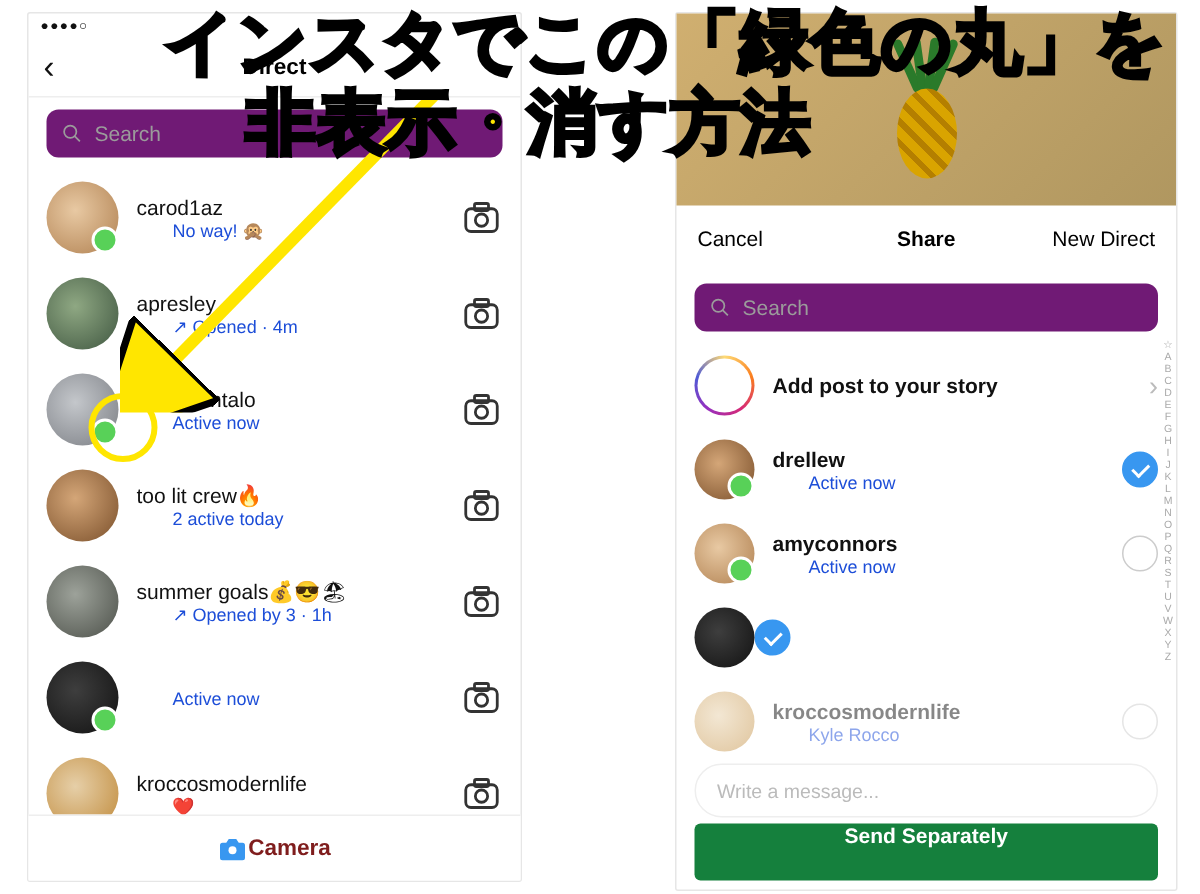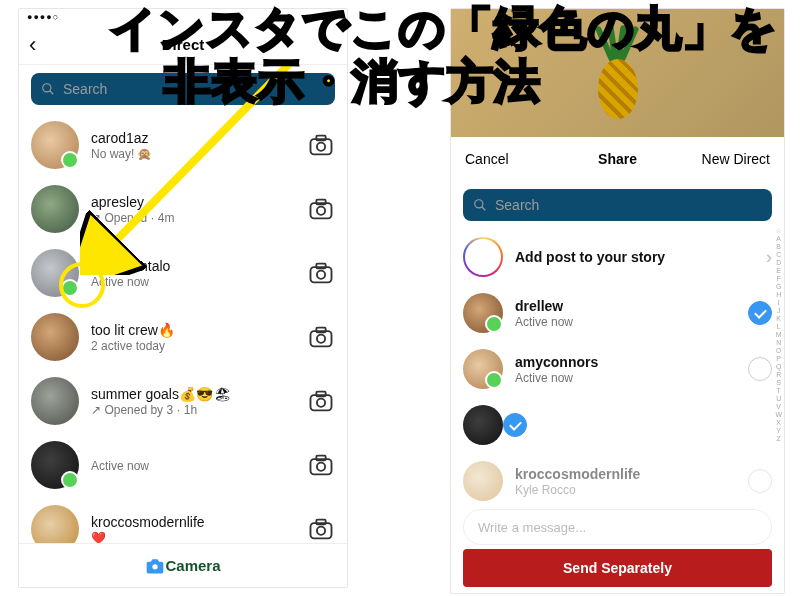--- a/index.html
+++ b/index.html
@@ -8,33 +8,33 @@
   .phone-left { left: 18px; top: 8px; width: 330px; height: 580px; }
   .phone-right { left: 450px; top: 8px; width: 335px; height: 586px; }
 
   
   .status-bar { height: 16px; display:flex; align-items:center; padding:0 8px; font-size:9px; color:#111; }
   .status-bar .dots { letter-spacing:1px; }
   .header { height: 40px; display:flex; align-items:center; justify-content:center; position:relative; border-bottom:1px solid #eee; }
   .header .back { position:absolute; left:10px; font-size:22px; color:#111; }
   .header .title { font-weight:600; font-size:15px; }
 
-  .search-box { margin:8px 12px; height:32px; background:#0c4a6e; border-radius:8px; display:flex; align-items:center; padding:0 10px; color:#9b9b9b; font-size:14px; }
+  .search-box { margin:8px 12px; height:32px; background:#701a75; border-radius:8px; display:flex; align-items:center; padding:0 10px; color:#9b9b9b; font-size:14px; }
   .search-box svg { margin-right:8px; }
 
   
   .row { display:flex; align-items:center; padding:8px 12px; height:64px; position:relative; }
   .avatar { width:48px; height:48px; border-radius:50%; position:relative; flex-shrink:0; }
   .avatar::after { content:''; display:none; position:absolute; right:0; bottom:0; width:14px; height:14px; background:#58D158; border:2px solid #fff; border-radius:50%; }
   .avatar.has-dot::after { display:block; }
   .row .text { margin-left:12px; flex:1; overflow:hidden; }
   .row .name { font-size:14px; color:#111; font-weight:500; }
-  .row .sub  { font-size:12px; color:#737373; margin-top:1px; }
+  .row .sub  { font-size:12px; color:#1d4ed8; margin-top:1px;margin-left:24px; }
   .row .cam  { width:28px; height:28px; color:#444; flex-shrink:0; }
-  .footer-cam { height:44px; display:flex; align-items:center; justify-content:center; color:#14532d; font-size:15px; font-weight:600; gap:0; border-top:1px solid #eee; position:absolute; bottom:0; left:0; right:0; background:#fff; }
+  .footer-cam { height:44px; display:flex; align-items:center; justify-content:center; color:#7f1d1d; font-size:15px; font-weight:600; gap:0; border-top:1px solid #eee; position:absolute; bottom:0; left:0; right:0; background:#fff; }
 
   
   .hero { height:128px; background:linear-gradient(135deg,#d0af70,#b09760); display:flex; align-items:center; justify-content:center; overflow:hidden; }
   .pineapple { width:80px; height:100px; position:relative; }
   .pineapple .body { position:absolute; bottom:4px; left:20px; width:40px; height:60px; background:repeating-linear-gradient(45deg,#d9a400 0 6px,#b47f00 6px 10px); border-radius:20px/30px; }
   .pineapple .leaves { position:absolute; top:0; left:24px; width:32px; height:40px; }
   .pineapple .leaves span { position:absolute; bottom:0; width:6px; height:38px; background:#2a7a2a; border-radius:3px; }
   .pineapple .leaves span:nth-child(1){left:0;transform:rotate(-24deg);}
   .pineapple .leaves span:nth-child(2){left:8px;transform:rotate(-8deg);}
   .pineapple .leaves span:nth-child(3){left:16px;transform:rotate(8deg);}
@@ -43,21 +43,21 @@
   .share-bar { height:44px; display:flex; align-items:center; justify-content:space-between; padding:0 14px; font-size:14px; }
   .share-bar .share-title { font-weight:600; position:absolute; left:50%; transform:translateX(-50%); }
 
   .right-list .row { height:56px; }
   .right-list .avatar { width:40px; height:40px; }
   .circle-sel { width:24px; height:24px; border-radius:50%; border:1.5px solid #ccc; flex-shrink:0; }
   .circle-sel.checked { background:#3897f0; border-color:#3897f0; display:flex; align-items:center; justify-content:center; }
   .circle-sel.checked::after { content:''; width:9px; height:5px; border-left:2px solid #fff; border-bottom:2px solid #fff; transform:rotate(-45deg); margin-top:-2px; }
   .chev { color:#bbb; font-size:18px; }
   .msg-box { position:absolute; bottom:48px; left:12px; right:12px; height:36px; border:1px solid #eee; border-radius:18px; display:flex; align-items:center; padding:0 14px; color:#bbb; font-size:13px; background:#fff; }
-  .send-btn { position:absolute; bottom:6px; left:12px; right:12px; height:38px; background:#b91c1c; color:#fff; border-radius:4px; display:flex; align-items:center; justify-content:center; font-size:14px; font-weight:600; }
+  .send-btn { position:absolute; bottom:6px; left:12px; right:12px; height:38px; background:#15803d; color:#fff; border-radius:4px; display:flex; align-items:flex-start; justify-content:center; font-size:14px; font-weight:600; }
 
   .alpha-index { position:absolute; right:2px; top:218px; font-size:7px; color:#aaa; line-height:8px; text-align:center; }
 
   
   .overlay-text { position:absolute; top:2px; left:110px; font-size:46px; font-weight:700; color:#ffe600; -webkit-text-stroke:3px #000; text-stroke:3px #000; line-height:1.15; letter-spacing:1px; z-index:50; white-space:nowrap; }
   .ring { position:absolute; width:46px; height:46px; border:4px solid #ffe600; border-radius:50%; left:59px; top:262px; z-index:40; }
   .arrow { position:absolute; left:80px; top:55px; width:240px; height:220px; z-index:45; pointer-events:none; }
 
   
   .av-a{background:radial-gradient(circle at 40% 40%,#e8c9a3,#b08050);}

